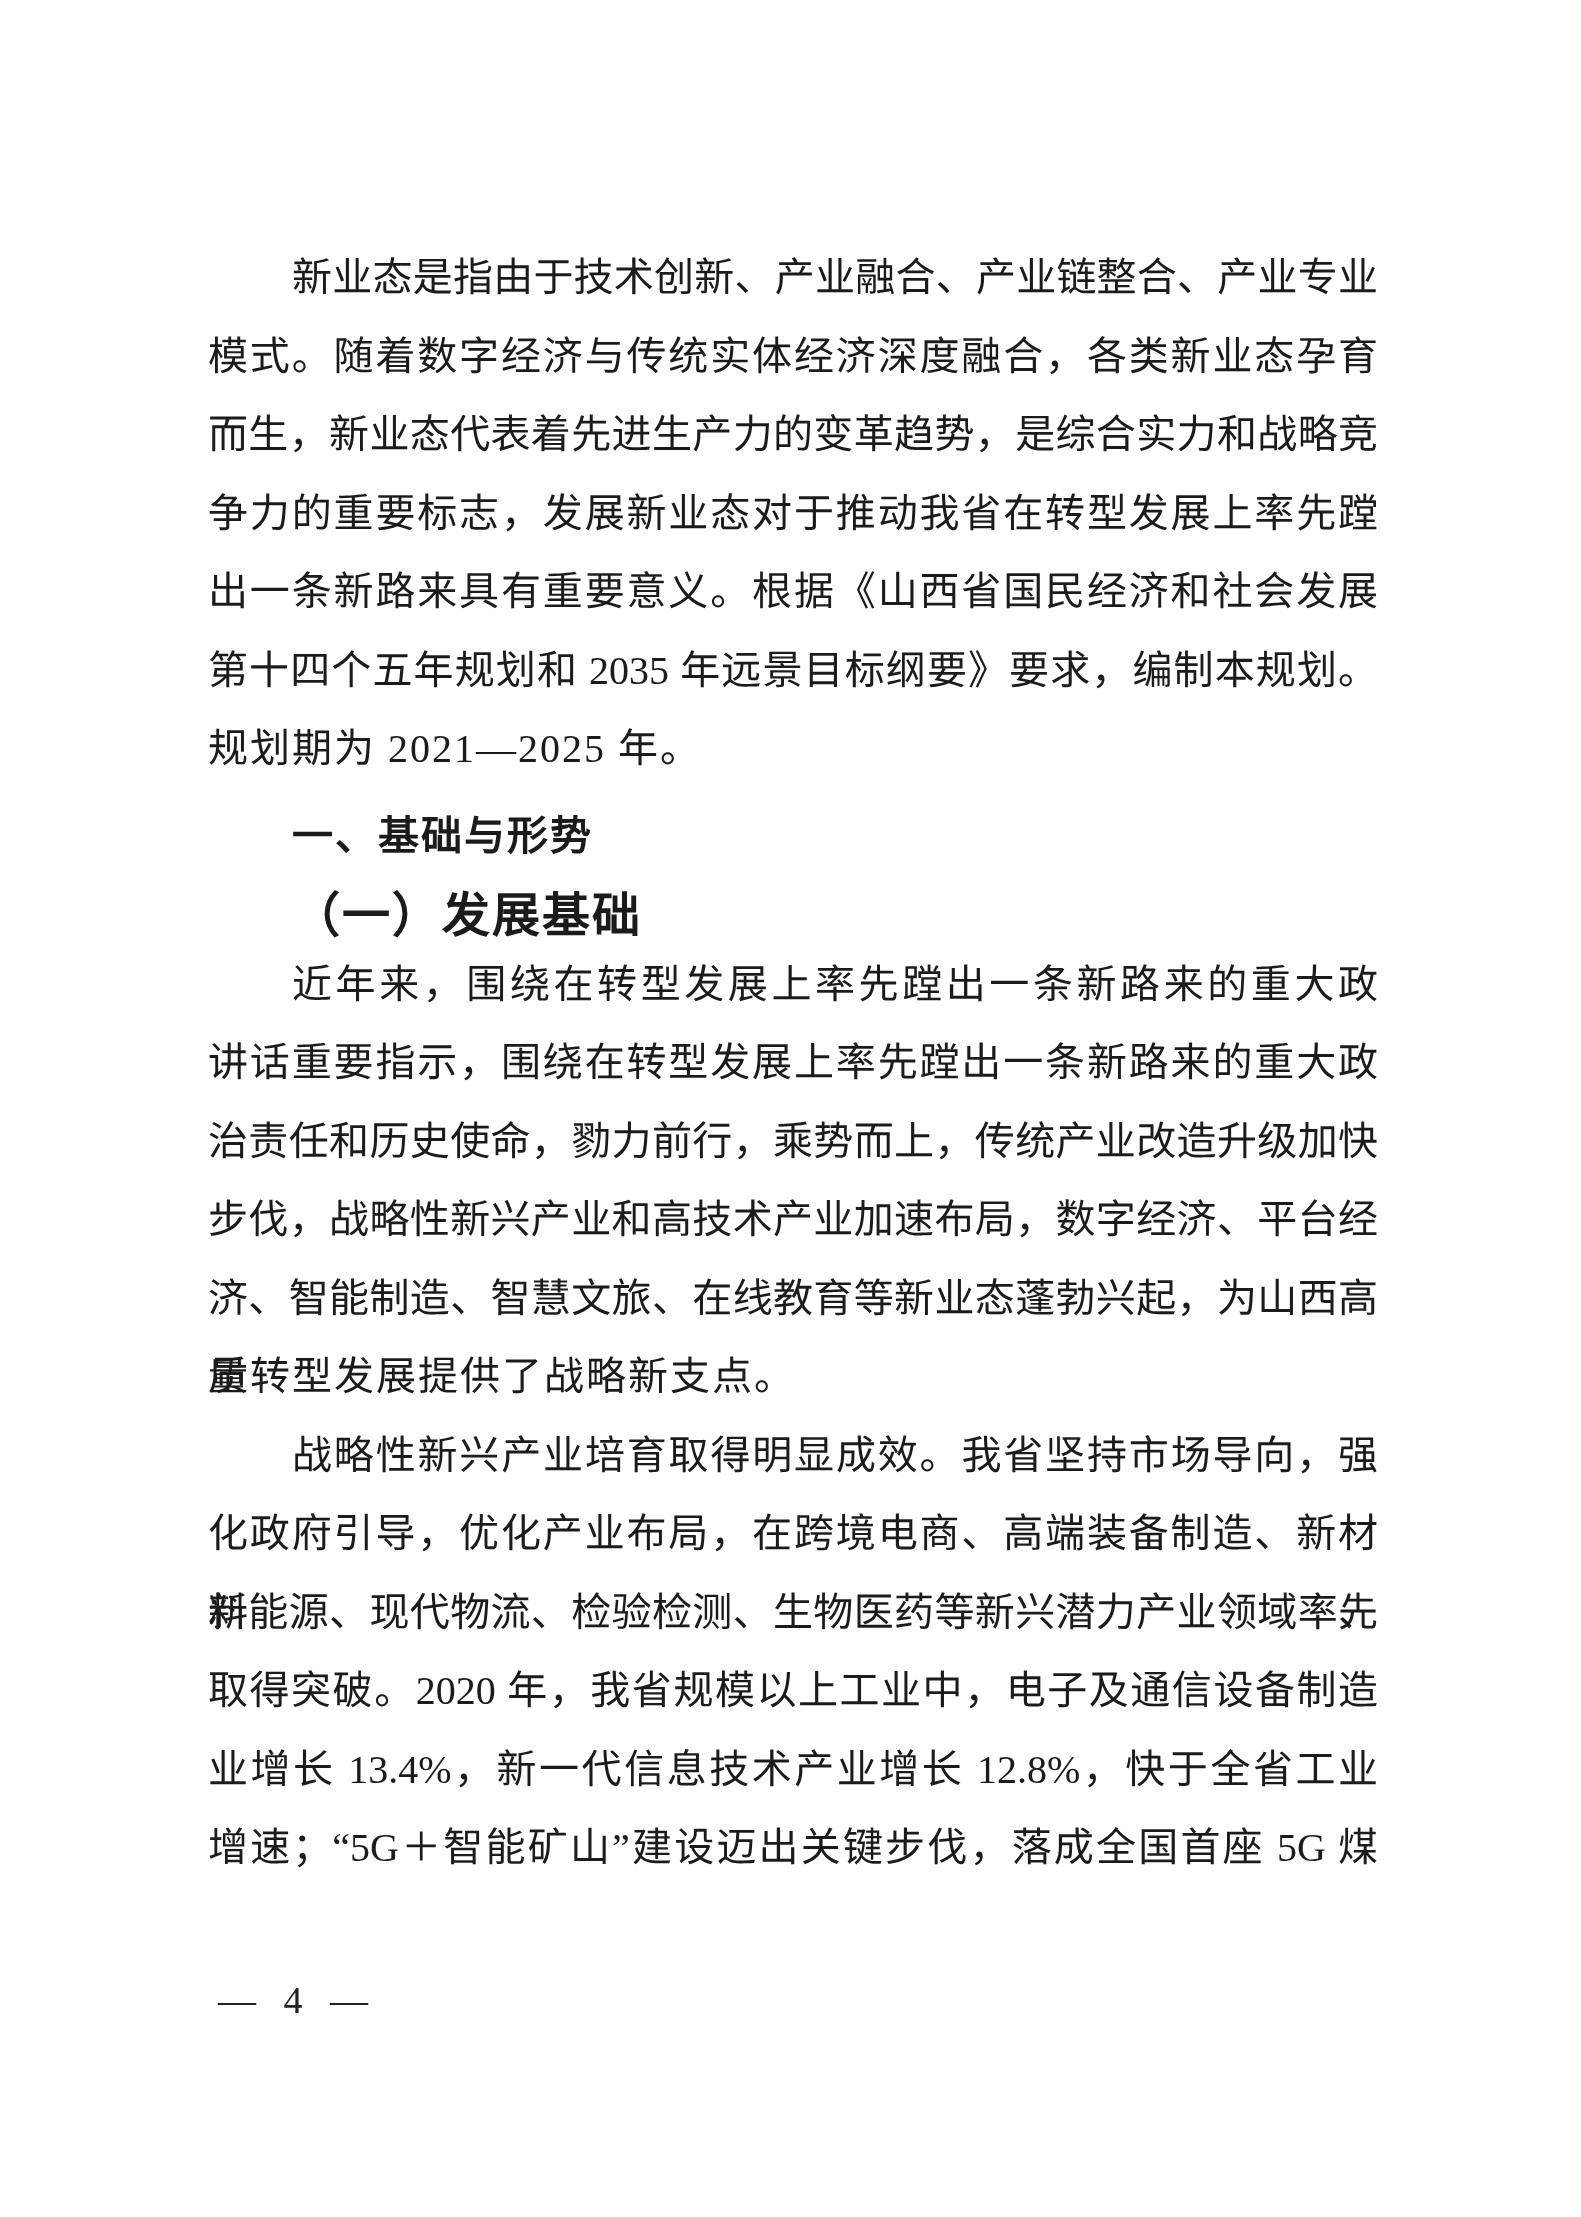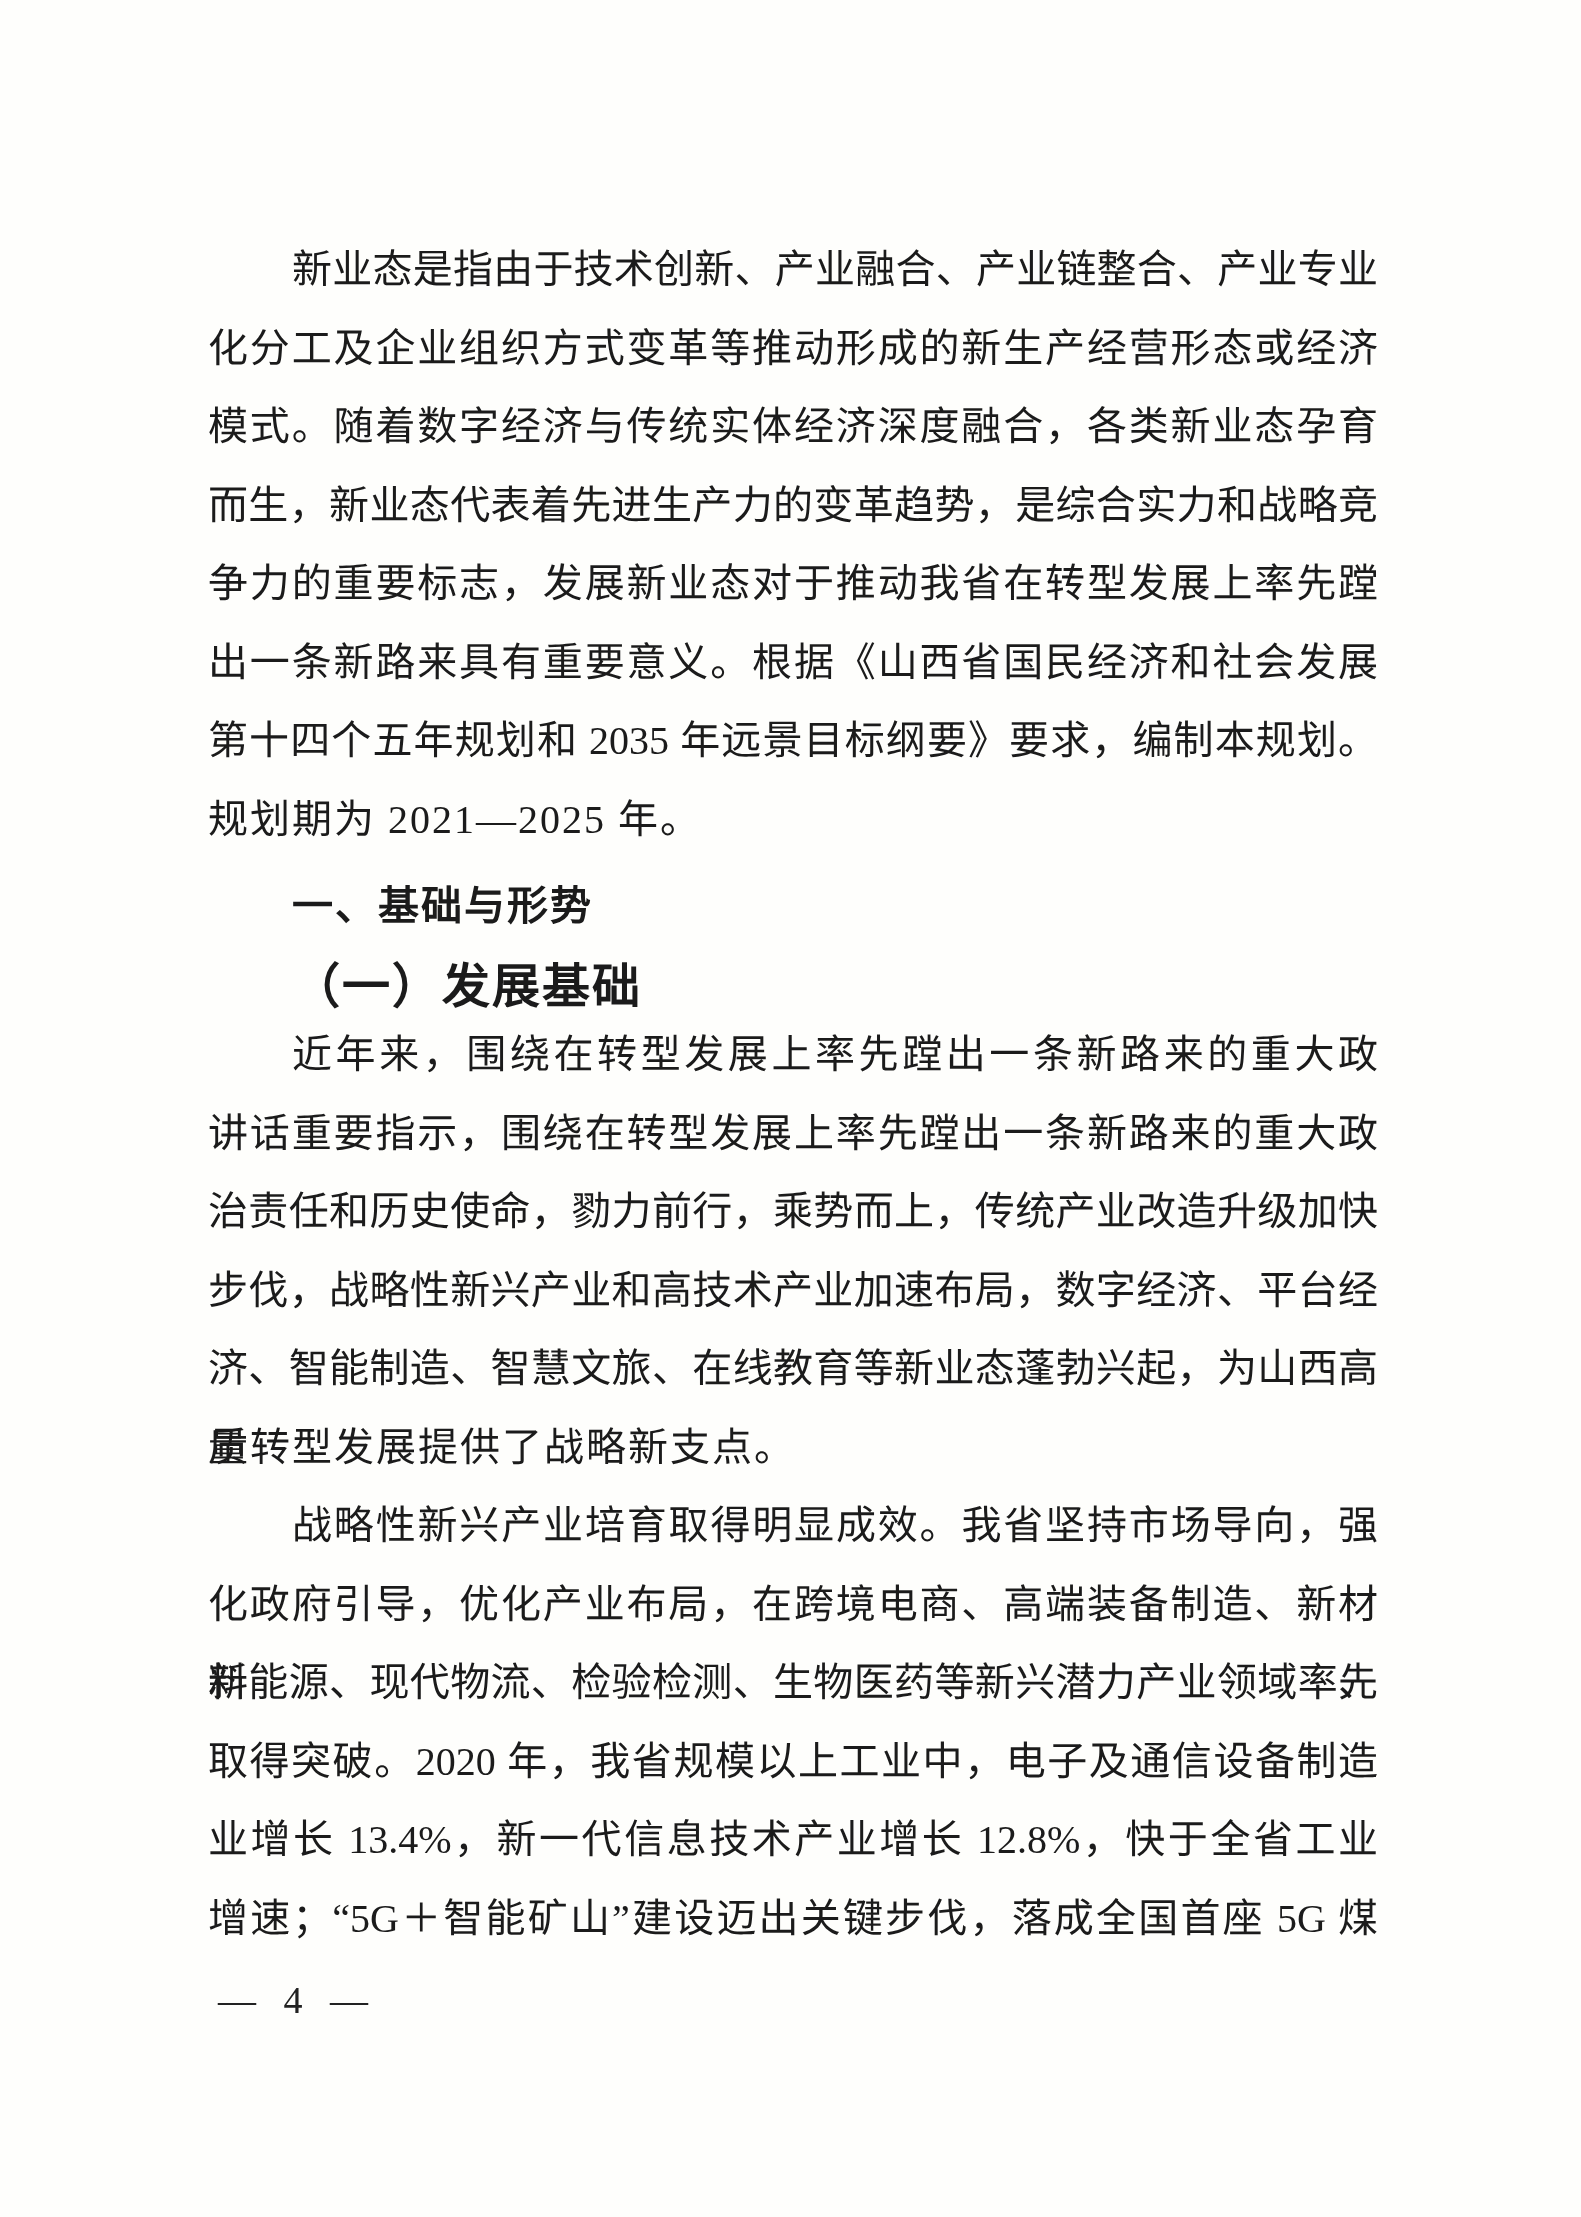--- a/index.html
+++ b/index.html
@@ -9,21 +9,21 @@
     height: 2217px;
     margin: 0 auto;
     background: #fefefc;
     color: #1b1b1b;
     font-family: "Liberation Serif", "DejaVu Serif", serif;
     overflow: hidden;
   }
   .text-block {
     position: absolute;
     left: 208px;
-    top: 231px;
+    top: 239px;
     width: 1170px;
   }
   .line {
     height: 78.5px;
     line-height: 78.5px;
     font-size: 40px;
     letter-spacing: 0;
     white-space: normal;
     overflow: visible;
   }
@@ -57,21 +57,20 @@
     word-spacing: 16px;
     color: #222;
   }
 </style>
 </head>
 <body>
 
 <div class="page">
   <div class="text-block" id="lines">
       <div class="line body indent justify">新业态是指由于技术创新、产业融合、产业链整合、产业专业</div>
-      <div class="line body justify">化分工及企业组织方式变革等推动形成的新生产经营形态或经济</div>
       <div class="line body justify">模式。随着数字经济与传统实体经济深度融合，各类新业态孕育</div>
       <div class="line body justify">而生，新业态代表着先进生产力的变革趋势，是综合实力和战略竞</div>
       <div class="line body justify">争力的重要标志，发展新业态对于推动我省在转型发展上率先蹚</div>
       <div class="line body justify">出一条新路来具有重要意义。根据《山西省国民经济和社会发展</div>
       <div class="line body justify">第十四个五年规划和 2035 年远景目标纲要》要求，编制本规划。</div>
       <div class="line body plain">规划期为 2021—2025 年。</div>
       <div class="line heading1 indent plain">一、基础与形势</div>
       <div class="line heading2 indent plain">（一）发展基础</div>
       <div class="line body indent justify">近年来，围绕在转型发展上率先蹚出一条新路来的重大政</div>
       <div class="line body justify">讲话重要指示，围绕在转型发展上率先蹚出一条新路来的重大政</div>

